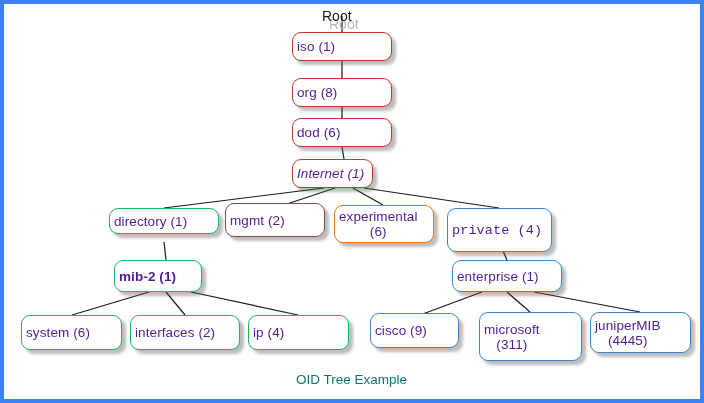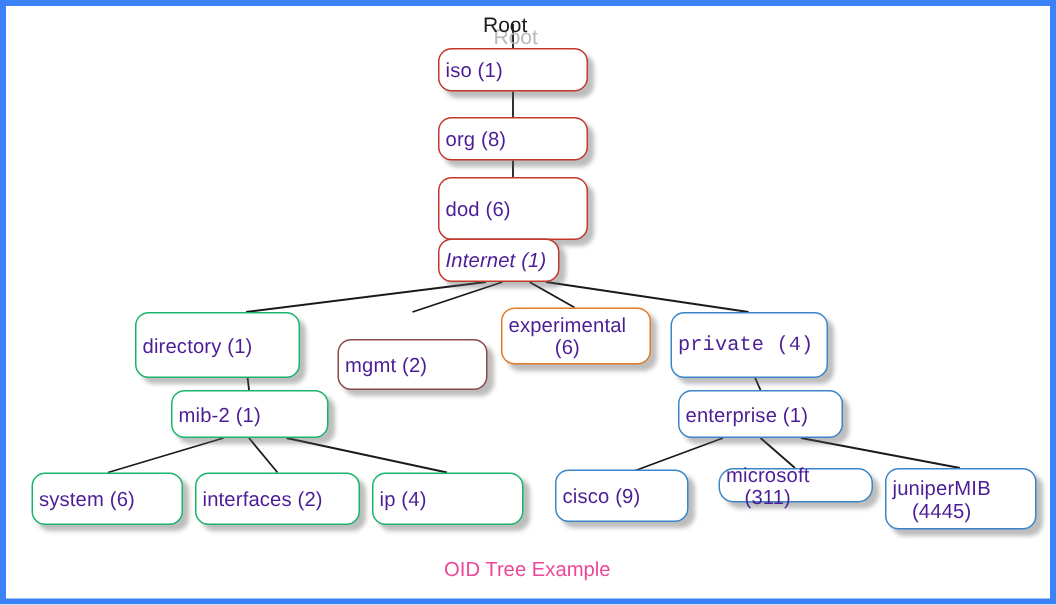--- a/index.html
+++ b/index.html
@@ -57,21 +57,21 @@
   .root-label-shadow {
     position: absolute;
     font-size: 14px;
     color: #b9b9b9;
     z-index: 3;
     white-space: nowrap;
   }
   .caption {
     position: absolute;
     font-size: 13.5px;
-    color: #ec4899;
+    color: #0f766e;
     white-space: nowrap;
     z-index: 4;
   }
 </style>
 </head>
 <body>
 
 <div id="canvas">
 
   <svg id="edges" width="704" height="403" viewBox="0 0 704 403">
@@ -96,58 +96,58 @@
   <span class="root-label-shadow" style="left: 325px; top: 12px;">Root</span>
   <span class="root-label" style="left: 318px; top: 4px;">Root</span>
 
   <div id="nodes-layer">
       <div class="node" style="left: 288px; top: 28px; width: 100px; height: 29px; border-color: rgb(192, 57, 43);">
         <span class="label">iso (1)</span>
       </div>
       <div class="node" style="left: 288px; top: 74px; width: 100px; height: 29px; border-color: rgb(192, 57, 43);">
         <span class="label">org (8)</span>
       </div>
-      <div class="node" style="left: 288px; top: 114px; width: 100px; height: 42px; border-color: rgb(192, 57, 43);">
+      <div class="node" style="left: 288px; top: 114px; width: 100px; height: 29px; border-color: rgb(192, 57, 43);">
         <span class="label">dod (6)</span>
       </div>
       <div class="node" style="left: 288px; top: 155px; width: 81px; height: 29px; border-color: rgb(192, 57, 43); font-style: italic;">
         <span class="label">Internet (1)</span>
       </div>
-      <div class="node" style="left: 86px; top: 204px; width: 110px; height: 44px; border-color: rgb(25, 181, 107);">
+      <div class="node" style="left: 105px; top: 204px; width: 110px; height: 26px; border-color: rgb(25, 181, 107);">
         <span class="label">directory (1)</span>
       </div>
-      <div class="node" style="left: 221px; top: 222px; width: 100px; height: 34px; border-color: rgb(139, 74, 74);">
+      <div class="node" style="left: 221px; top: 199px; width: 100px; height: 34px; border-color: rgb(139, 74, 74);">
         <span class="label">mgmt (2)</span>
       </div>
       <div class="node" style="left: 330px; top: 201px; width: 100px; height: 38px; border-color: rgb(224, 123, 40);">
         <span class="label">experimental
 (6)</span>
       </div>
       <div class="node" style="left: 443px; top: 204px; width: 105px; height: 44px; border-color: rgb(59, 134, 200); font-family: Liberation Mono, monospace;">
         <span class="label">private (4)</span>
       </div>
-      <div class="node" style="left: 110px; top: 256px; width: 105px; height: 32px; border-color: rgb(25, 181, 107);">
+      <div class="node" style="left: 110px; top: 256px; width: 88px; height: 32px; border-color: rgb(25, 181, 107); font-weight: bold;">
         <span class="label">mib-2 (1)</span>
       </div>
       <div class="node" style="left: 448px; top: 256px; width: 110px; height: 32px; border-color: rgb(59, 134, 200);">
         <span class="label">enterprise (1)</span>
       </div>
       <div class="node" style="left: 17px; top: 311px; width: 101px; height: 35px; border-color: rgb(25, 181, 107);">
         <span class="label">system (6)</span>
       </div>
       <div class="node" style="left: 126px; top: 311px; width: 110px; height: 35px; border-color: rgb(25, 181, 107);">
         <span class="label">interfaces (2)</span>
       </div>
       <div class="node" style="left: 244px; top: 311px; width: 101px; height: 35px; border-color: rgb(25, 181, 107);">
         <span class="label">ip (4)</span>
       </div>
       <div class="node" style="left: 366px; top: 309px; width: 89px; height: 35px; border-color: rgb(59, 134, 200);">
         <span class="label">cisco (9)</span>
       </div>
-      <div class="node" style="left: 475px; top: 308px; width: 103px; height: 23px; border-color: rgb(59, 134, 200); border-radius: 10px;">
+      <div class="node" style="left: 475px; top: 308px; width: 103px; height: 49px; border-color: rgb(59, 134, 200);">
         <span class="label">microsoft
 (311)</span>
       </div>
       <div class="node" style="left: 586px; top: 308px; width: 101px; height: 41px; border-color: rgb(59, 134, 200);">
         <span class="label">juniperMIB
 (4445)</span>
       </div>
     </div>
 
   <span class="caption" style="left: 292px; top: 368px;">OID Tree Example</span>

